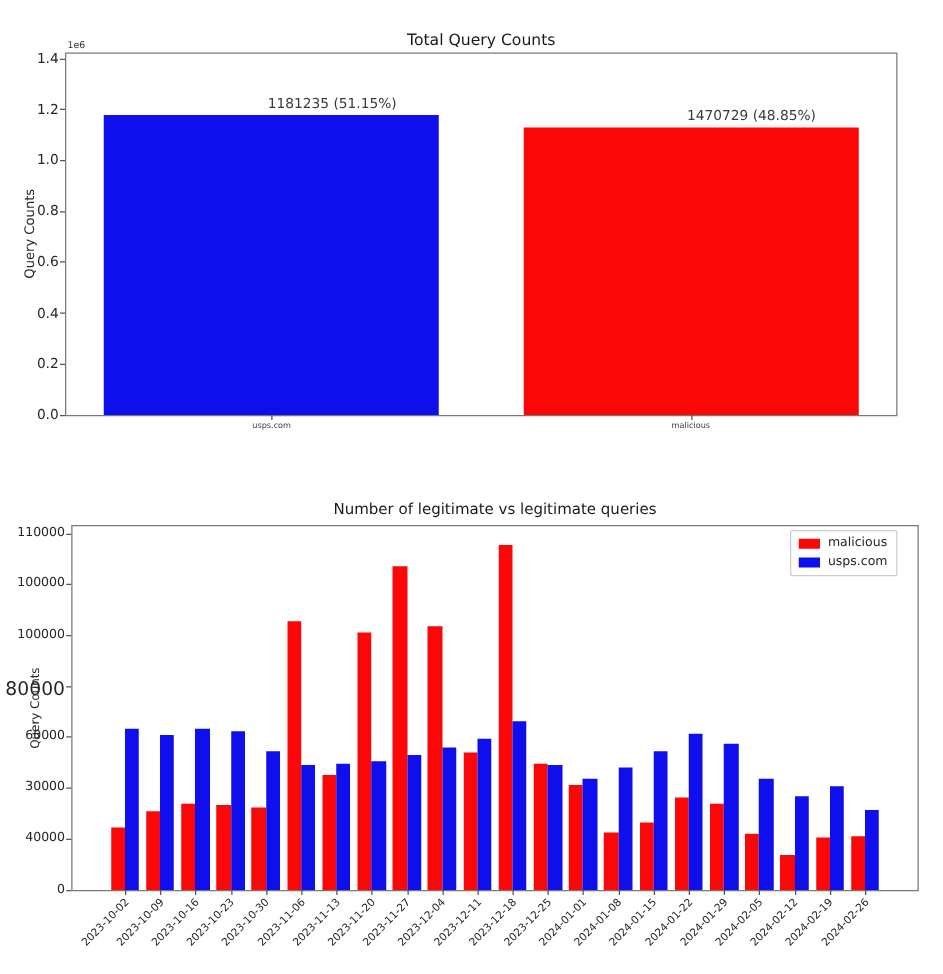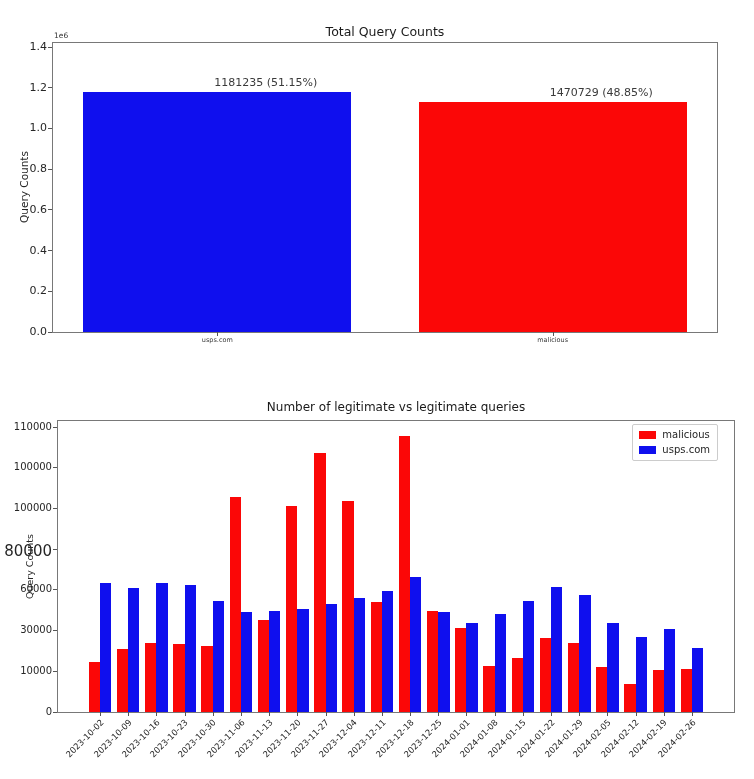--- a/index.html
+++ b/index.html
@@ -84,21 +84,21 @@
       </div>
   </section>
 
   <section>
     <div class="chart-title" style="left:396px; top:400px; font-size:12px;">Number of legitimate vs legitimate queries</div>
     <div class="ylabel" style="left:-71px; top:561px; font-size:9.5px;">Query Counts</div>
     <div class="plot" id="plot-1" style="left:57px; top:420px; width:678px; height:293px;">
         <div class="ytick-mark" style="top: 290.5px;"></div>
         <div class="ytick-label" style="top: 285.5px; font-size: 10px;">0</div>
         <div class="ytick-mark" style="top: 249.801px;"></div>
-        <div class="ytick-label" style="top: 244.801px; font-size: 10px;">10000</div>
+        <div class="ytick-label" style="top: 244.801px; font-size: 10px;">40000</div>
         <div class="ytick-mark" style="top: 209.101px;"></div>
         <div class="ytick-label" style="top: 204.101px; font-size: 10px;">30000</div>
         <div class="ytick-mark" style="top: 168.402px;"></div>
         <div class="ytick-label" style="top: 163.402px; font-size: 10px;">60000</div>
         <div class="ytick-mark" style="top: 127.703px;"></div>
         <div class="ytick-label" style="top: 122.703px; font-size: 15px;">80000</div>
         <div class="ytick-mark" style="top: 87.0035px;"></div>
         <div class="ytick-label" style="top: 82.0035px; font-size: 10px;">100000</div>
         <div class="ytick-mark" style="top: 46.3042px;"></div>
         <div class="ytick-label" style="top: 41.3042px; font-size: 10px;">100000</div>

